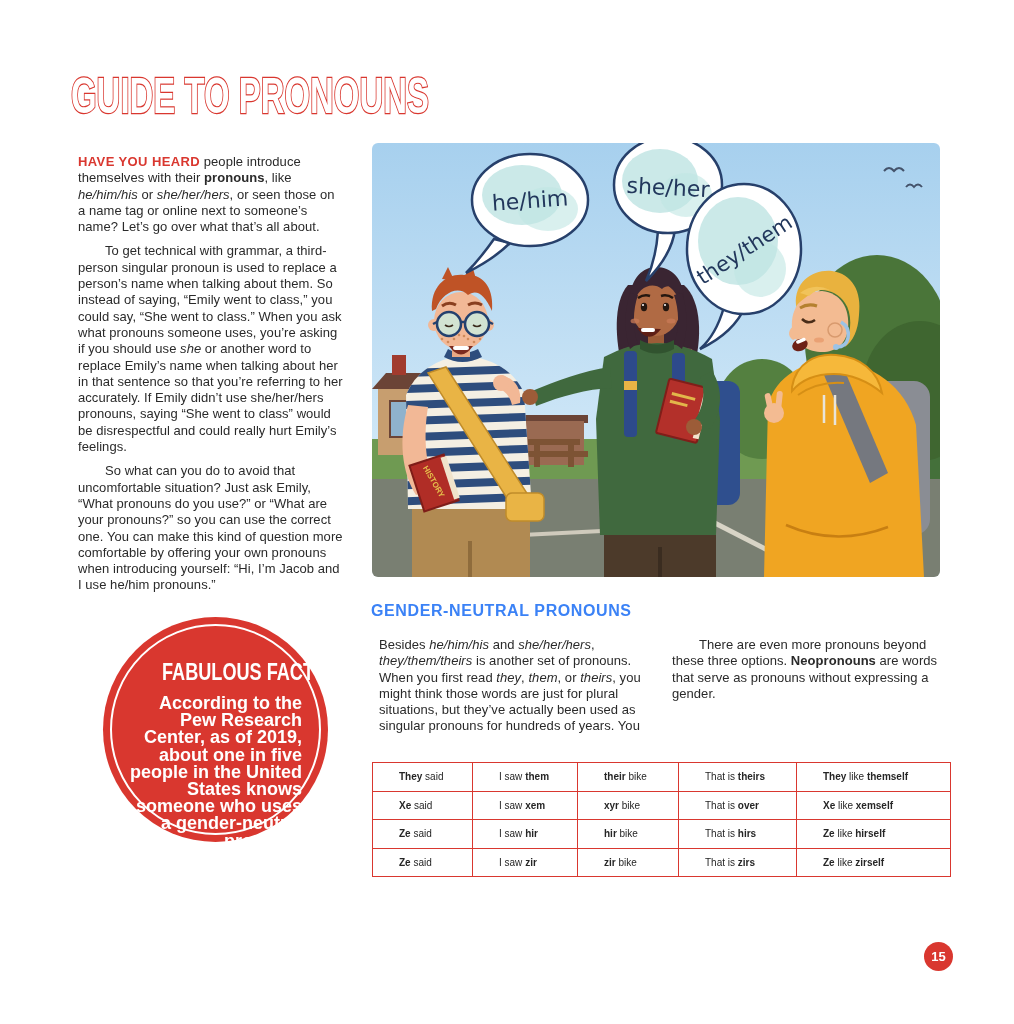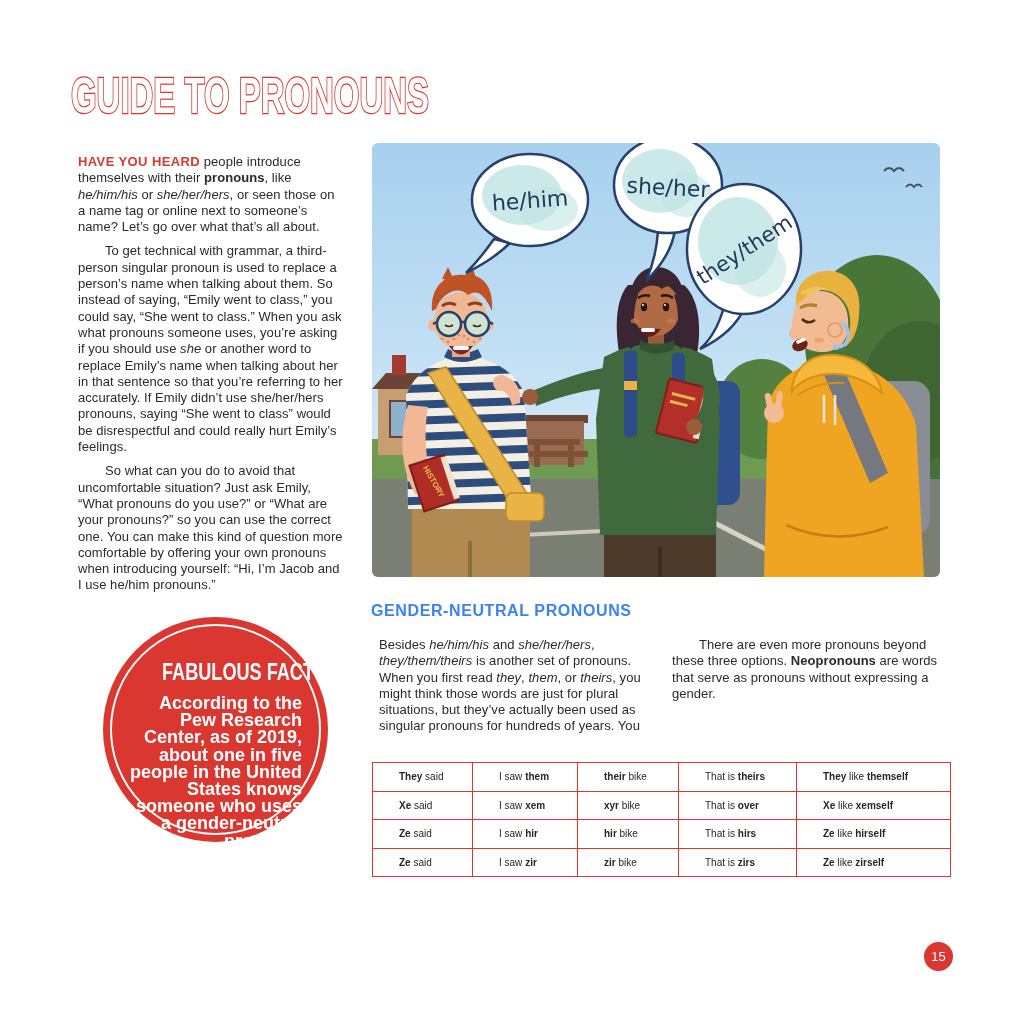--- a/index.html
+++ b/index.html
@@ -27,21 +27,21 @@
 
   #gn-heading{position:absolute;left:371px;top:602px;font-size:16px;font-weight:bold;letter-spacing:.6px;color:#3b82f6}
   #gn-col1{position:absolute;left:371px;top:629px;width:288px}
   #gn-col2{position:absolute;left:664px;top:629px;width:292px}
 
   #pronoun-table{position:absolute;left:372px;top:762px;width:578px;border-collapse:collapse;table-layout:fixed}
   #pronoun-table td{border:1.5px solid var(--red);height:27.5px;padding:0 4px 0 26px;
         font-size:10px;color:#262626;vertical-align:middle;white-space:nowrap;overflow:hidden}
 
   #page-number{position:absolute;left:924px;top:942px;width:29px;height:29px;border-radius:50%;
-        background:var(--red);color:#fff;font-size:13px;font-weight:normal;
+        background:var(--red);color:#fff;font-size:13px;font-weight:bold;
         display:flex;align-items:center;justify-content:center}
 </style>
 </head>
 <body>
 
 <div id="page" style="--red: #d9372f;">
 
   <div id="title-wrap">
     <svg width="430" height="64">
       <text x="2" y="49" font-family="Liberation Sans, sans-serif" font-size="50" font-weight="bold" fill="#ffffff" stroke="#d9372f" stroke-width="2.4" paint-order="stroke" textLength="358" lengthAdjust="spacingAndGlyphs">GUIDE TO PRONOUNS</text>

